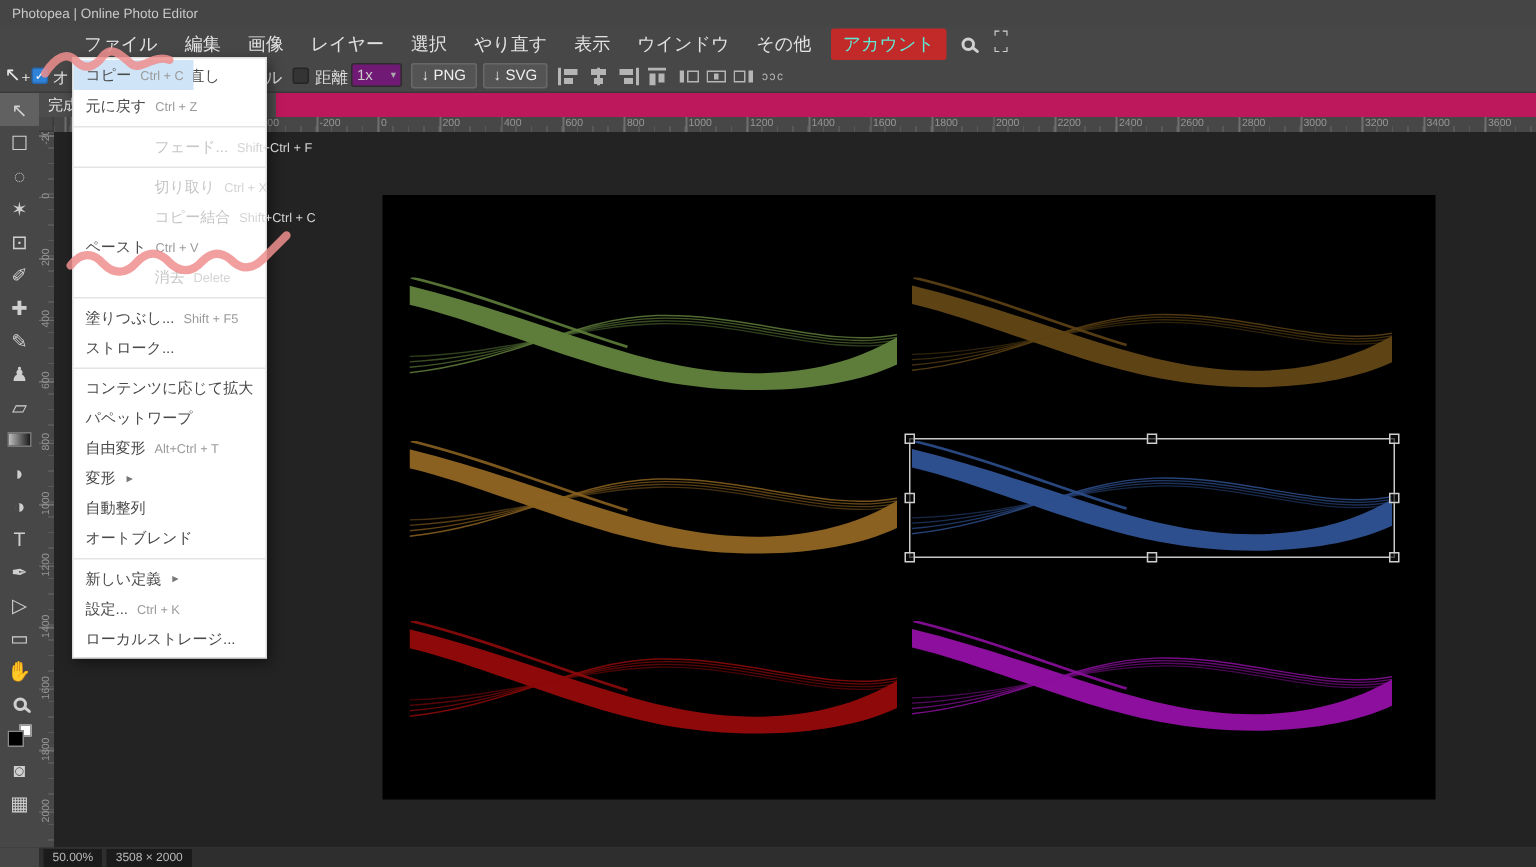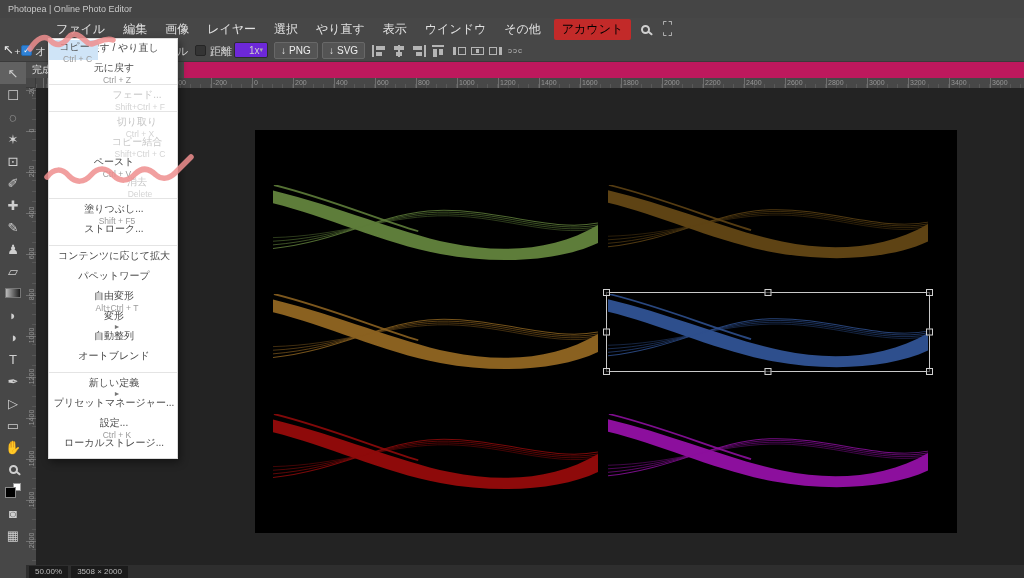--- a/index.html
+++ b/index.html
@@ -6,40 +6,40 @@
   html,body { width:1024px; height:578px; overflow:hidden; }
   body { font-family:"Liberation Sans","DejaVu Sans",sans-serif; background:#474747; position:relative; }
   .app { position:absolute; inset:0; width:1024px; height:578px; background:#474747; }
 
   
   .titlebar { position:absolute; left:0; top:0; width:1024px; height:18px; background:#454545; color:#c9c9c9; font-size:9px; line-height:18px; padding-left:8px; }
 
   
   .menubar { position:absolute; left:0; top:18px; width:1024px; height:22px; background:#474747; display:flex; align-items:center; color:#e2e2e2; font-size:12px; }
   .mb-item { padding:0 9px; cursor:default; white-space:nowrap; }
-  .mb-item.accent { color:#000000; border-radius:2px; padding:2px 8px; margin-left:4px; }
+  .mb-item.accent { color:#5eead4; border-radius:2px; padding:2px 8px; margin-left:4px; }
   .mb-icon { margin-left:10px; display:inline-flex; align-items:center; }
   .mag { display:inline-block; width:9px; height:9px; border:2px solid #d0d0d0; border-radius:50%; position:relative; }
   .mag::after { content:""; position:absolute; width:6px; height:2px; background:#d0d0d0; right:-5px; bottom:-2px; transform:rotate(40deg); border-radius:1px; }
   .fs-icon { display:inline-block; margin-left:12px; color:#d0d0d0; }
   .fsr { display:block; line-height:6px; font-size:10px; letter-spacing:1px; }
 
   
   .optionsbar { position:absolute; left:0; top:40px; width:1024px; height:22px; background:#474747; border-bottom:1px solid #3a3a3a; font-size:11px; color:#dddddd; }
   .optionsbar > * { position:absolute; top:3px; }
   .cur-tool { left:3px; top:2px; color:#e8e8e8; font-size:13px; }
   .cb { width:11px; height:11px; top:5px; background:#343434; border:1px solid #252525; border-radius:2px; display:inline-flex; align-items:center; justify-content:center; }
   .cb.checked { background:#2f82d6; border-color:#2568ad; }
   .ck { color:#fff; font-size:8px; line-height:1; }
   .lb-auto { left:35px; top:4px; }
   .cb-auto { left:21px; }
   .lb-ctrl { left:177px; top:4px; }
   .cb-dist { left:195px; }
   .lb-dist { left:210px; top:4px; }
-  .dd { left:234px; top:2px; width:34px; height:16px; background:#6d28d9; border:1px solid #2c2c2c; border-radius:2px; color:#cccccc; font-size:10px; display:inline-flex; align-items:center; justify-content:space-between; padding:0 14px; }
+  .dd { left:234px; top:2px; width:34px; height:16px; background:#701a75; border:1px solid #2c2c2c; border-radius:2px; color:#cccccc; font-size:10px; display:inline-flex; align-items:center; justify-content:space-between; padding:0 3px; }
   .dd .car { font-size:7px; color:#aaa; }
   .obtn { height:17px; top:2px; background:#545454; border:1px solid #686868; border-radius:2px; color:#eeeeee; font-size:10px; display:inline-flex; align-items:center; gap:3px; padding:0 6px; font-family:inherit; }
   .obtn .dl { font-weight:bold; color:#e8e8e8; font-size:10px; }
   .btn-png { left:274px; }
   .btn-svg { left:322px; }
   .ai { top:5px; }
   .threed { left:477px; top:6px; font-size:8px; color:#b5b5b5; letter-spacing:1px; }
 
   
   .tabbar { position:absolute; left:26px; top:62px; width:998px; height:16px; background:#be185d; }
@@ -84,21 +84,21 @@
   .h-ml { left:-4px; top:50%; transform:translateY(-50%); } .h-mr { right:-4px; top:50%; transform:translateY(-50%); }
   .h-bl { left:-4px; bottom:-4px; } .h-bm { left:50%; bottom:-4px; transform:translateX(-50%); } .h-br { right:-4px; bottom:-4px; }
 
   
   .statusbar { position:absolute; left:0; top:565px; width:1024px; height:13px; background:#2e2e2e; display:flex; align-items:center; }
   .st-pad { width:26px; height:13px; background:#474747; }
   .st-box { background:#1b1b1b; color:#bbbbbb; font-size:8px; line-height:12px; padding:0 6px; margin-left:3px; white-space:nowrap; }
 
   
   .menu { position:absolute; left:48px; top:38px; width:130px; background:#ffffff; border:1px solid #dcdcdc; box-shadow:2px 3px 8px rgba(0,0,0,.45); padding:2px 0; z-index:40; }
-  .mi { height:20px; display:flex; align-items:center; justify-content:flex-start; padding:0 6px 0 8px; font-size:10px; color:#4a4a4a; white-space:nowrap;flex-direction:column; }
+  .mi { height:20px; display:flex; align-items:center; justify-content:flex-start; padding:0 6px 0 8px; font-size:10px; color:#4a4a4a; white-space:nowrap; }
   .mi .mi-s { color:#9a9a9a; font-size:8.5px; margin-left:6px; }
   .mi.dis { color:#c6c6c6;margin-left:46px; } .mi.dis .mi-s { color:#d4d4d4; }
   .mi.hl { background:#cfe4f7; }
   .mi .arrow { color:#777; font-size:7px; }
   .mi-sep { height:1px; background:#e4e4e4; margin:3px 0; }
 
   
   .annot-layer { position:absolute; left:0; top:0; z-index:60; pointer-events:none; }
   .annot { fill:none; stroke-width:5.5; stroke-linecap:round; stroke-linejoin:round; opacity:.85; }
 </style>
@@ -467,24 +467,20 @@
       <div class="mi">
         <span class="mi-l">オートブレンド</span>
         <span class="mi-s"></span>
       </div>
       <div class="mi-sep"></div>
       <div class="mi">
         <span class="mi-l">新しい定義</span>
         <span class="mi-s arrow">►</span>
       </div>
       <div class="mi">
-        <span class="mi-l">プリセットマネージャー...</span>
-        <span class="mi-s"></span>
-      </div>
-      <div class="mi">
         <span class="mi-l">設定...</span>
         <span class="mi-s">Ctrl + K</span>
       </div>
       <div class="mi">
         <span class="mi-l">ローカルストレージ...</span>
         <span class="mi-s"></span>
       </div>
     </div>
 
   <svg class="annot-layer" width="1024" height="578">

